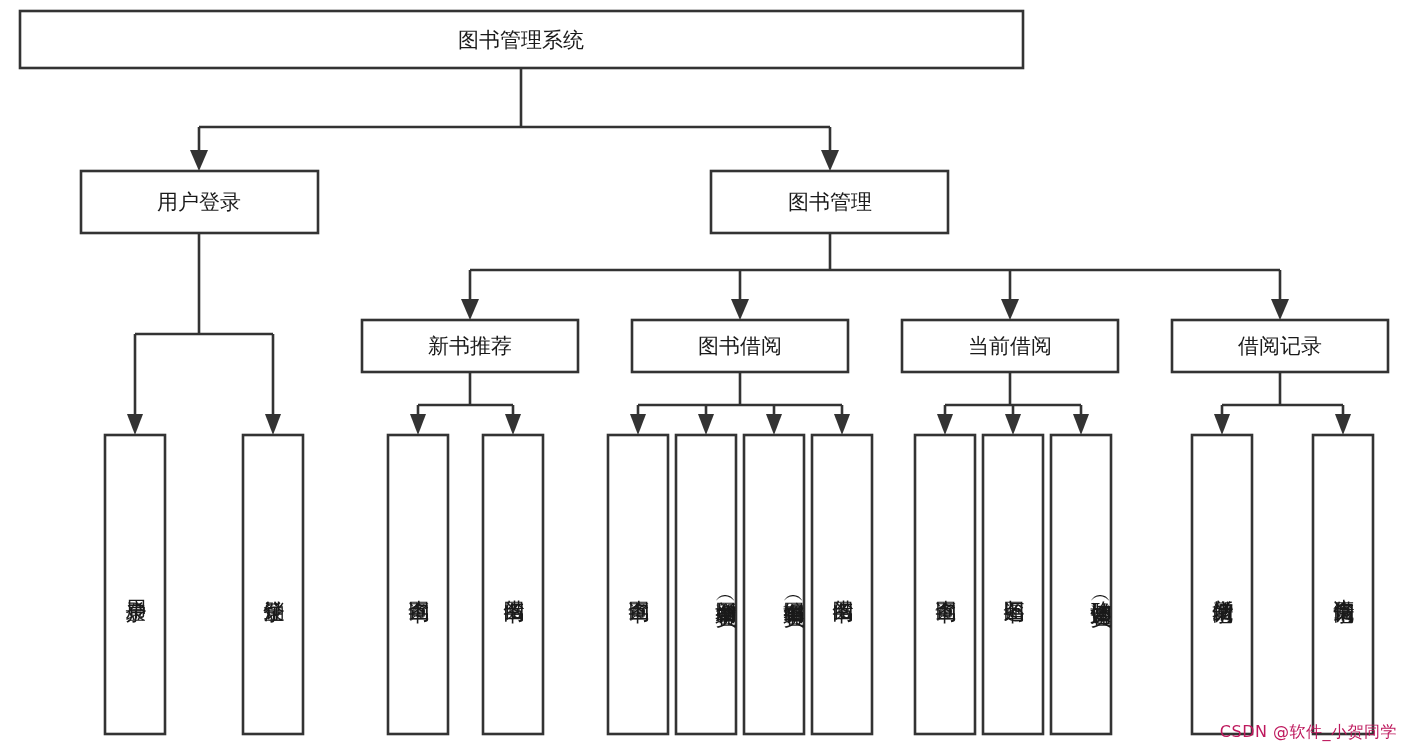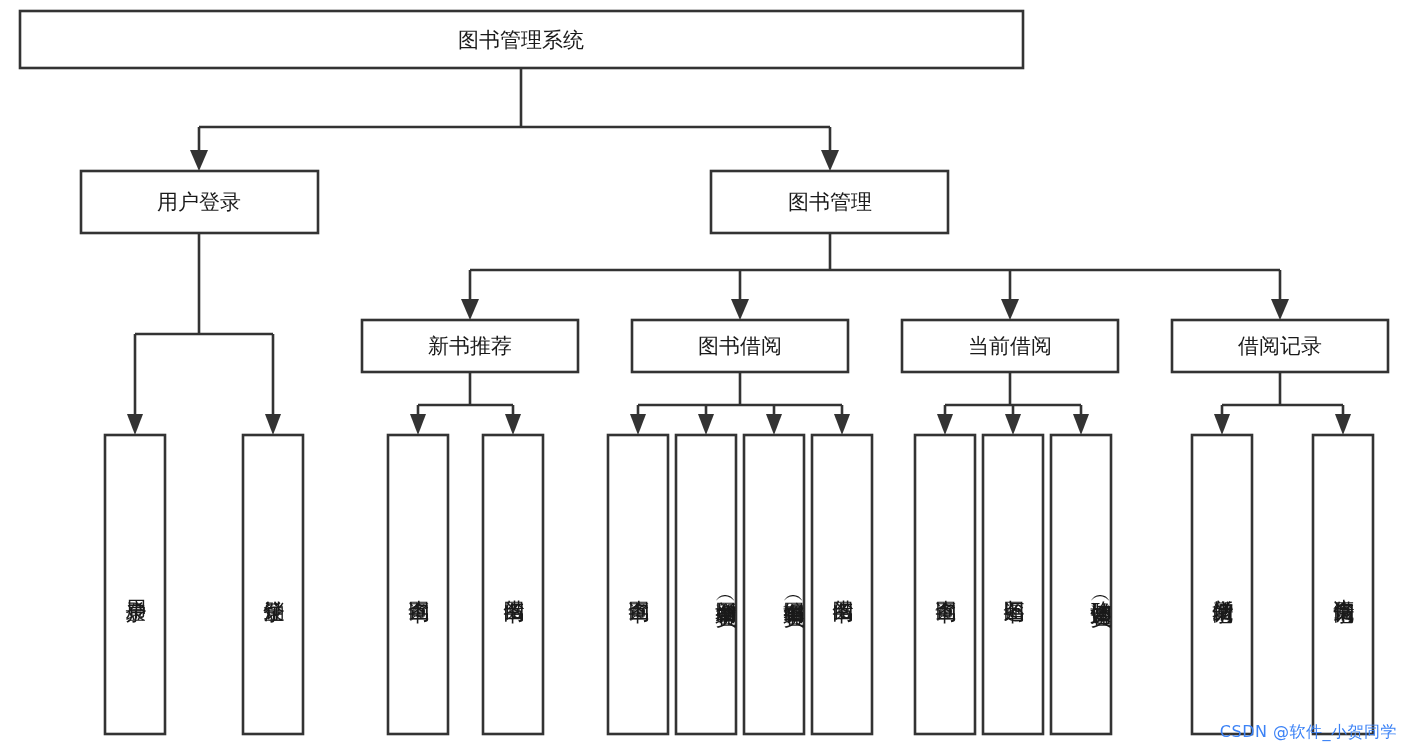--- a/index.html
+++ b/index.html
@@ -71,21 +71,21 @@
   }
   .leaf-label.centered {
     align-items: center;
   }
   .watermark {
     position: absolute;
     right: 8px;
     bottom: 4px;
     font-family: "DejaVu Sans", "Liberation Sans", sans-serif;
     font-size: 16px;
-    color: #3b82f6;
+    color: #be185d;
     letter-spacing: 0.5px;
     user-select: none;
     white-space: nowrap;
   }
 </style>
 </head>
 <body>
 
 <div id="diagram-root">
 

